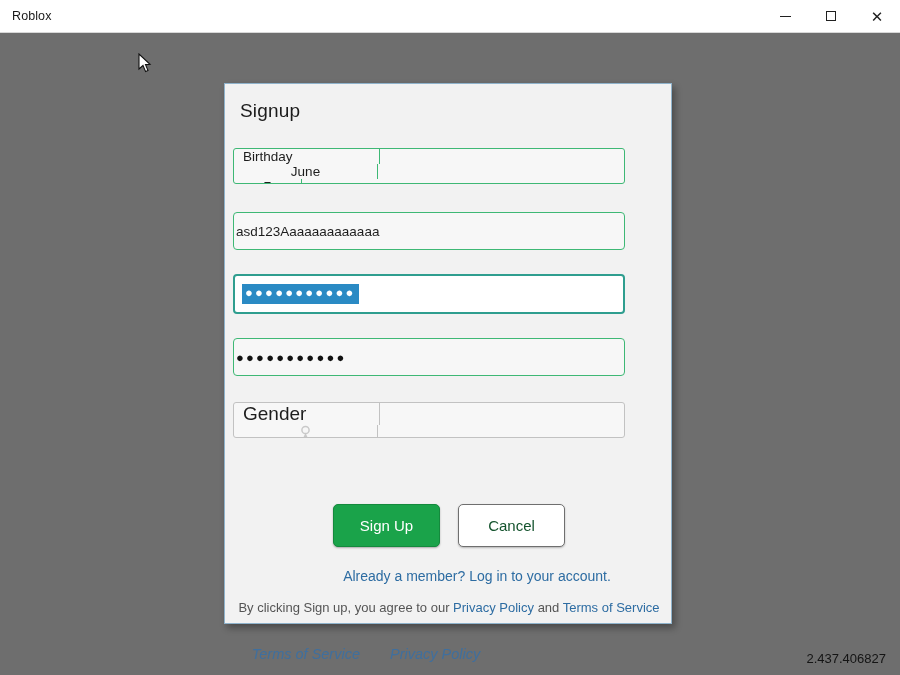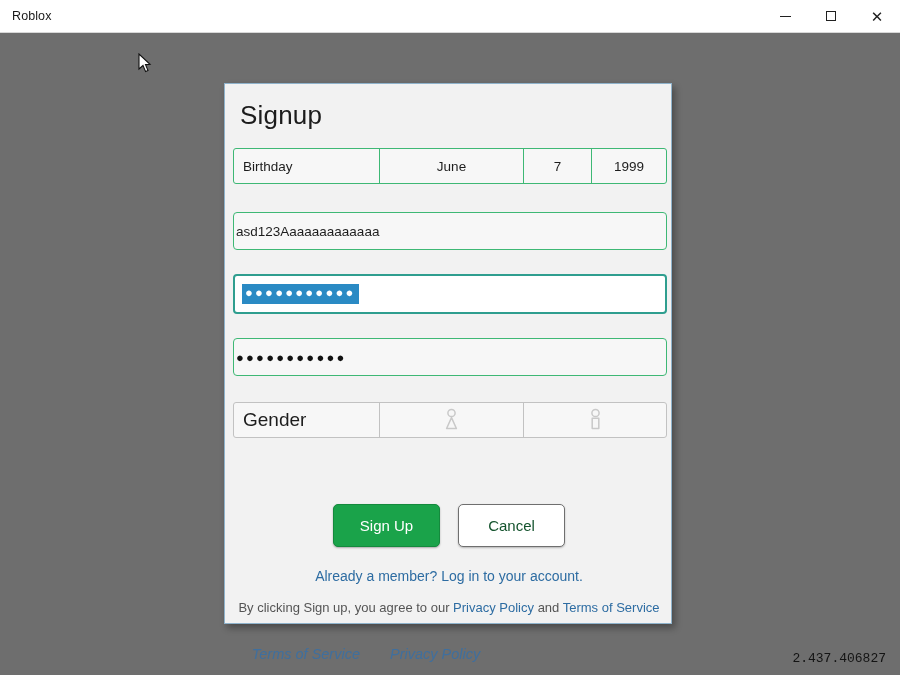--- a/index.html
+++ b/index.html
@@ -88,32 +88,33 @@
     left: 224px;
     top: 83px;
     width: 448px;
     height: 541px;
     background: #f2f2f2;
     border: 1px solid #8fb3cc;
     box-sizing: border-box;
     box-shadow: 3px 4px 7px rgba(0,0,0,0.33);
   }
   #dialog-title {
-    font-size: 26px;
+    font-size: 19px;
     color: #1c1c1c;
     margin: 16px 0 0 15px;
     font-weight: normal;
     letter-spacing: .2px;
   }
 
   .field-row {
     position: absolute;
     left: 8px;
-    width: 434px;
-    box-sizing: border-box;
+    width: 392px;
+    box-sizing: border-box;
+    flex-direction: column;
   }
 
   
   #birthday-row {
     top: 64px;
     height: 36px;
     display: flex;
     border: 1px solid #3eb875;
     border-radius: 3px;
     background: #f7f7f7;
@@ -247,20 +248,21 @@
   }
 
   #login-link {
     position: absolute;
     top: 484px;
     left: 0;
     width: 448px;
     text-align: center;
     font-size: 14px;
     color: #2d6ca2;
+    padding-left: 28px;
   }
   #terms-line {
     position: absolute;
     top: 516px;
     left: 0;
     width: 448px;
     text-align: center;
     font-size: 13px;
     color: #555555;
   }
@@ -280,21 +282,20 @@
     color: #3f6f9e;
     font-style: italic;
   }
   #footer-links span { margin: 0 13px; }
   #version-label {
     position: absolute;
     top: 651px;
     right: 14px;
     font-size: 13px;
     color: #141414;
-    font-family: Liberation Mono, monospace;
   }
 </style>
 </head>
 <body>
 
 <div id="titlebar">
   <span class="app-title">Roblox</span>
   <div class="win-controls">
     <div class="win-btn">
       <span class="glyph-min"></span>

